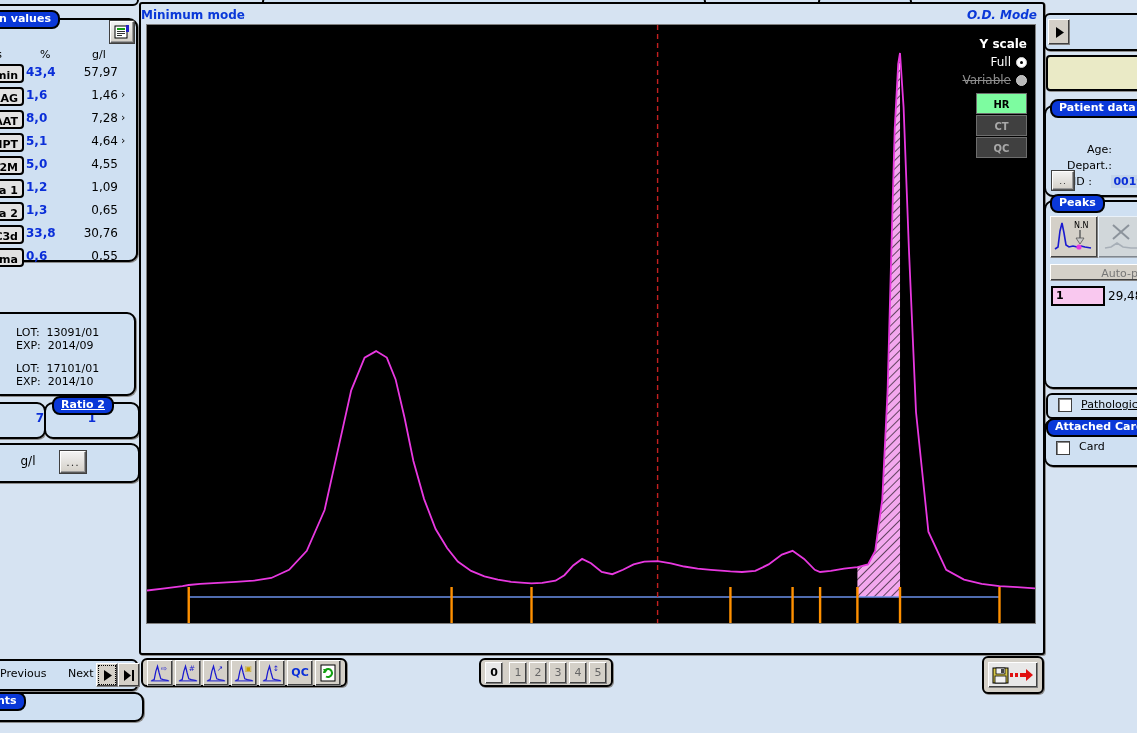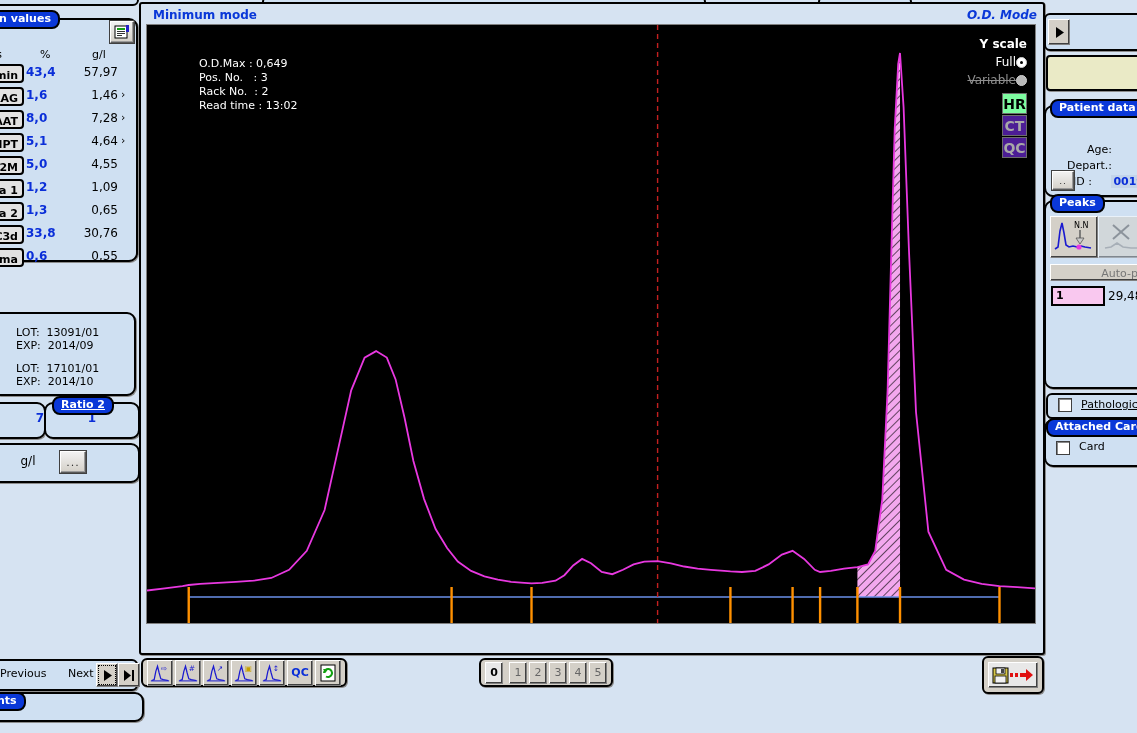--- a/index.html
+++ b/index.html
@@ -77,49 +77,49 @@
     font-size:9px;cursor:pointer;
   }
 
   
   #graph-panel{
     position:absolute;left:139px;top:2px;width:902px;height:649px;
     background:#d6e3f2;border:2px solid #000;border-radius:3px;
     box-shadow:1px 1px 0 #8c8c8c;
   }
   #graph-title{
-    position:absolute;left:12px;top:4px;color:#0a38d8;font-weight:bold;font-size:12px;
+    position:absolute;left:0;top:4px;color:#0a38d8;font-weight:bold;font-size:12px;
   }
   #od-mode{
     position:absolute;right:6px;top:4px;color:#0a38d8;font-weight:bold;font-size:12px;font-style:italic;
   }
   #plot{
     position:absolute;left:5px;top:20px;width:888px;height:598px;
     background:#000;border:1px solid #7f7f7f;overflow:hidden;
   }
   .plot-info{
     position:absolute;color:#fff;font-size:11px;white-space:pre;
     font-family:"DejaVu Sans","Liberation Sans",sans-serif;
   }
   #yscale-lbl{position:absolute;right:8px;top:12px;color:#fff;font-weight:bold;font-size:12px;}
   .radio-row{position:absolute;right:8px;color:#fff;font-size:12px;
-    display:flex;align-items:center;}
+    display:flex;align-items:center;gap:5px;}
   .radio-dot{width:11px;height:11px;border-radius:50%;background:#fff;
     border:1px solid #cfcfcf;box-sizing:border-box;display:inline-block;position:relative;}
   .radio-dot.on::after{content:"";position:absolute;left:3px;top:3px;width:3px;height:3px;
     border-radius:50%;background:#000;}
   .radio-dot.dim{background:#b9b9b9;}
   .radio-lbl.dim{color:#8e8e8e;text-decoration:line-through;}
   .mode-btn{
-    position:absolute;right:8px;width:25px;height:21px;
-    font-weight:bold;font-size:14px;text-align:center;line-height:21px;
+    position:absolute;right:8px;width:51px;height:21px;
+    font-weight:bold;font-size:10px;text-align:center;line-height:21px;
     border:1px solid #6d6d6d;box-sizing:border-box;cursor:pointer;
   }
   .mode-btn.on{background:#7dfca0;color:#000;}
-  .mode-btn.off{background:#4c1d95;color:#a8a8a8;}
+  .mode-btn.off{background:#404040;color:#a8a8a8;}
 
   
   .tb-group{
     position:absolute;
     background:#d4d0c8;
     border:2px solid #000;border-radius:6px;
     box-shadow:1px 1px 0 #8c8c8c;
     display:flex;align-items:center;gap:2px;padding:3px 4px;
     box-sizing:border-box;
   }
@@ -342,24 +342,20 @@
           <line x1="645.576" y1="562" x2="645.576" y2="598" stroke="#ff9000" stroke-width="2.4"></line>
           <line x1="673.104" y1="562" x2="673.104" y2="598" stroke="#ff9000" stroke-width="2.4"></line>
           <line x1="710.4000000000001" y1="562" x2="710.4000000000001" y2="598" stroke="#ff9000" stroke-width="2.4"></line>
           <line x1="753.024" y1="562" x2="753.024" y2="598" stroke="#ff9000" stroke-width="2.4"></line>
           <line x1="852.48" y1="562" x2="852.48" y2="598" stroke="#ff9000" stroke-width="2.4"></line>
           <line x1="510.59999999999997" y1="0" x2="510.59999999999997" y2="598" stroke="#c42020" stroke-width="1.4" stroke-dasharray="5,4"></line>
           <polyline points="0.0,565.5 17.8,563.3 35.5,561.1 41.7,560.0 53.3,558.9 71.0,557.9 88.8,556.8 106.6,555.7 124.3,553.0 142.1,544.8 159.8,525.8 177.6,485.0 190.9,425.1 204.2,365.3 217.6,332.6 229.1,326.1 239.8,332.6 248.6,354.4 257.5,392.5 266.4,436.0 277.1,474.1 288.6,504.0 300.1,523.0 310.8,536.6 324.1,545.9 337.4,551.3 350.8,554.6 364.1,556.8 377.4,557.9 384.5,558.4 395.2,557.9 408.5,555.7 417.4,550.2 426.2,540.4 435.1,533.9 444.0,538.3 454.7,547.0 465.3,549.2 476.0,544.8 486.6,539.4 497.3,536.6 510.6,536.1 523.9,538.3 537.2,541.5 550.6,543.7 563.9,544.8 577.2,545.9 583.4,546.4 595.0,547.0 608.3,545.9 621.6,539.4 634.9,529.6 645.6,525.8 657.1,533.9 667.8,544.8 673.1,547.0 683.8,545.9 697.1,543.7 710.4,542.1 721.1,539.4 728.2,525.8 735.3,474.1 740.6,365.3 744.1,234.7 747.7,104.2 751.2,38.9 753.0,28.0 756.6,82.4 761.9,223.8 769.0,387.0 781.4,506.7 799.2,544.8 817.0,554.6 834.7,558.9 852.5,561.1 870.2,562.2 888.0,563.3" fill="none" stroke="#e838e0" stroke-width="1.8"></polyline>
         </g>
     </svg>
 
-    <div id="plot-info-block" class="plot-info" style="left:52px;top:32px;line-height:14px;">O.D.Max : 0,649
-Pos. No.   : 3
-Rack No.  : 2
-Read time : 13:02</div>
 
     <div id="yscale-lbl">Y scale</div>
     <div class="radio-row" style="top:30px;">
       <span class="radio-lbl">Full</span>
       <span class="radio-dot on"></span>
     </div>
     <div class="radio-row" style="top:48px;">
       <span class="radio-lbl dim">Variable</span>
       <span class="radio-dot dim"></span>
     </div>

